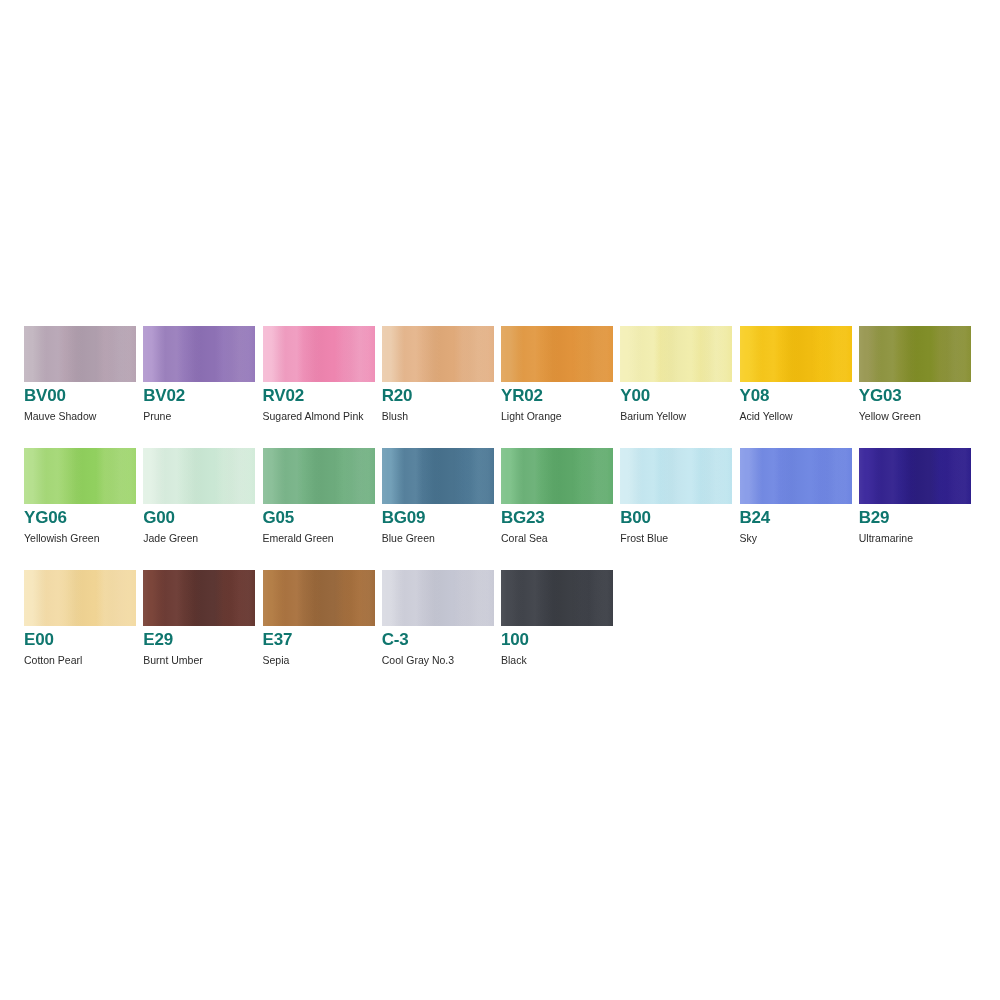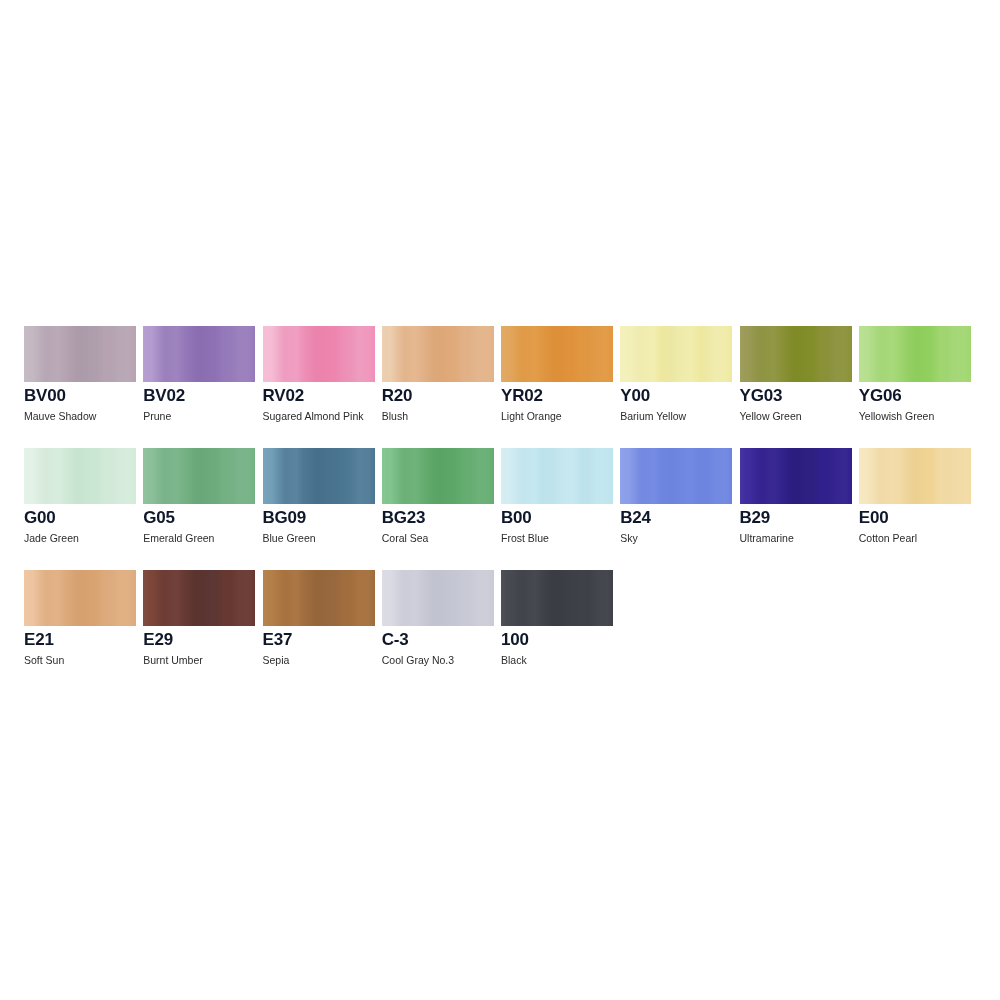--- a/index.html
+++ b/index.html
@@ -69,21 +69,21 @@
     );
     pointer-events: none;
   }
 
   .swatch-code {
     position: absolute;
     left: 0;
     top: 60px;
     font-size: 17px;
     font-weight: bold;
-    color: #0f172a;
+    color: #0f766e;
     letter-spacing: -0.2px;
     line-height: 20px;
     white-space: nowrap;
   }
 
   .swatch-name {
     position: absolute;
     left: 0;
     top: 84px;
     font-size: 10.5px;
@@ -122,20 +122,25 @@
         <div class="swatch-color" style="background: linear-gradient(to right, rgb(226, 167, 94) 0%, rgb(226, 167, 94) 8%, rgb(226, 154, 69) 20%, rgb(226, 154, 69) 30%, rgb(226, 151, 63) 36%, rgb(224, 145, 56) 52%, rgb(224, 145, 56) 64%, rgb(226, 151, 63) 72%, rgb(226, 154, 69) 86%, rgb(226, 151, 63) 100%);"></div>
         <div class="swatch-code">YR02</div>
         <div class="swatch-name">Light Orange</div>
       </div>
       <div class="swatch-cell">
         <div class="swatch-color" style="background: linear-gradient(to right, rgb(244, 240, 185) 0%, rgb(244, 240, 185) 8%, rgb(242, 238, 176) 20%, rgb(242, 238, 176) 30%, rgb(239, 233, 159) 36%, rgb(241, 237, 171) 52%, rgb(241, 237, 171) 64%, rgb(239, 233, 159) 72%, rgb(242, 238, 176) 86%, rgb(239, 233, 159) 100%);"></div>
         <div class="swatch-code">Y00</div>
         <div class="swatch-name">Barium Yellow</div>
       </div>
       <div class="swatch-cell">
+        <div class="swatch-color" style="background: linear-gradient(to right, rgb(248, 208, 44) 0%, rgb(248, 208, 44) 8%, rgb(246, 198, 25) 20%, rgb(246, 198, 25) 30%, rgb(245, 194, 18) 36%, rgb(240, 187, 12) 52%, rgb(240, 187, 12) 64%, rgb(245, 194, 18) 72%, rgb(246, 198, 25) 86%, rgb(245, 194, 18) 100%);"></div>
+        <div class="swatch-code">Y08</div>
+        <div class="swatch-name">Acid Yellow</div>
+      </div>
+      <div class="swatch-cell">
         <div class="swatch-color" style="background: linear-gradient(to right, rgb(155, 154, 86) 0%, rgb(155, 154, 86) 8%, rgb(142, 148, 64) 20%, rgb(142, 148, 64) 30%, rgb(138, 145, 53) 36%, rgb(127, 140, 37) 52%, rgb(127, 140, 37) 64%, rgb(138, 145, 53) 72%, rgb(142, 148, 64) 86%, rgb(138, 145, 53) 100%);"></div>
         <div class="swatch-code">YG03</div>
         <div class="swatch-name">Yellow Green</div>
       </div>
       <div class="swatch-cell">
         <div class="swatch-color" style="background: linear-gradient(to right, rgb(182, 224, 143) 0%, rgb(182, 224, 143) 8%, rgb(165, 216, 119) 20%, rgb(165, 216, 119) 30%, rgb(160, 214, 111) 36%, rgb(143, 207, 92) 52%, rgb(143, 207, 92) 64%, rgb(160, 214, 111) 72%, rgb(165, 216, 119) 86%, rgb(160, 214, 111) 100%);"></div>
         <div class="swatch-code">YG06</div>
         <div class="swatch-name">Yellowish Green</div>
       </div>
       <div class="swatch-cell">
@@ -172,25 +177,20 @@
         <div class="swatch-color" style="background: linear-gradient(to right, rgb(63, 44, 158) 0%, rgb(63, 44, 158) 8%, rgb(51, 34, 143) 20%, rgb(51, 34, 143) 30%, rgb(46, 31, 140) 36%, rgb(42, 28, 126) 52%, rgb(42, 28, 126) 64%, rgb(46, 31, 140) 72%, rgb(51, 34, 143) 86%, rgb(46, 31, 140) 100%);"></div>
         <div class="swatch-code">B29</div>
         <div class="swatch-name">Ultramarine</div>
       </div>
       <div class="swatch-cell">
         <div class="swatch-color" style="background: linear-gradient(to right, rgb(247, 231, 190) 0%, rgb(247, 231, 190) 8%, rgb(243, 219, 167) 20%, rgb(243, 219, 167) 30%, rgb(243, 219, 164) 36%, rgb(240, 211, 146) 52%, rgb(240, 211, 146) 64%, rgb(243, 219, 164) 72%, rgb(243, 219, 167) 86%, rgb(243, 219, 164) 100%);"></div>
         <div class="swatch-code">E00</div>
         <div class="swatch-name">Cotton Pearl</div>
       </div>
       <div class="swatch-cell">
-        <div class="swatch-color" style="background: linear-gradient(to right, rgb(238, 197, 160) 0%, rgb(238, 197, 160) 8%, rgb(226, 176, 131) 20%, rgb(226, 176, 131) 30%, rgb(221, 171, 124) 36%, rgb(217, 162, 111) 52%, rgb(217, 162, 111) 64%, rgb(221, 171, 124) 72%, rgb(226, 176, 131) 86%, rgb(221, 171, 124) 100%);"></div>
-        <div class="swatch-code">E21</div>
-        <div class="swatch-name">Soft Sun</div>
-      </div>
-      <div class="swatch-cell">
         <div class="swatch-color" style="background: linear-gradient(to right, rgb(124, 70, 59) 0%, rgb(124, 70, 59) 8%, rgb(108, 59, 52) 20%, rgb(108, 59, 52) 30%, rgb(101, 55, 48) 36%, rgb(89, 51, 47) 52%, rgb(89, 51, 47) 64%, rgb(101, 55, 48) 72%, rgb(108, 59, 52) 86%, rgb(101, 55, 48) 100%);"></div>
         <div class="swatch-code">E29</div>
         <div class="swatch-name">Burnt Umber</div>
       </div>
       <div class="swatch-cell">
         <div class="swatch-color" style="background: linear-gradient(to right, rgb(180, 127, 72) 0%, rgb(180, 127, 72) 8%, rgb(169, 114, 63) 20%, rgb(169, 114, 63) 30%, rgb(160, 108, 60) 36%, rgb(150, 102, 58) 52%, rgb(150, 102, 58) 64%, rgb(160, 108, 60) 72%, rgb(169, 114, 63) 86%, rgb(160, 108, 60) 100%);"></div>
         <div class="swatch-code">E37</div>
         <div class="swatch-name">Sepia</div>
       </div>
       <div class="swatch-cell">

